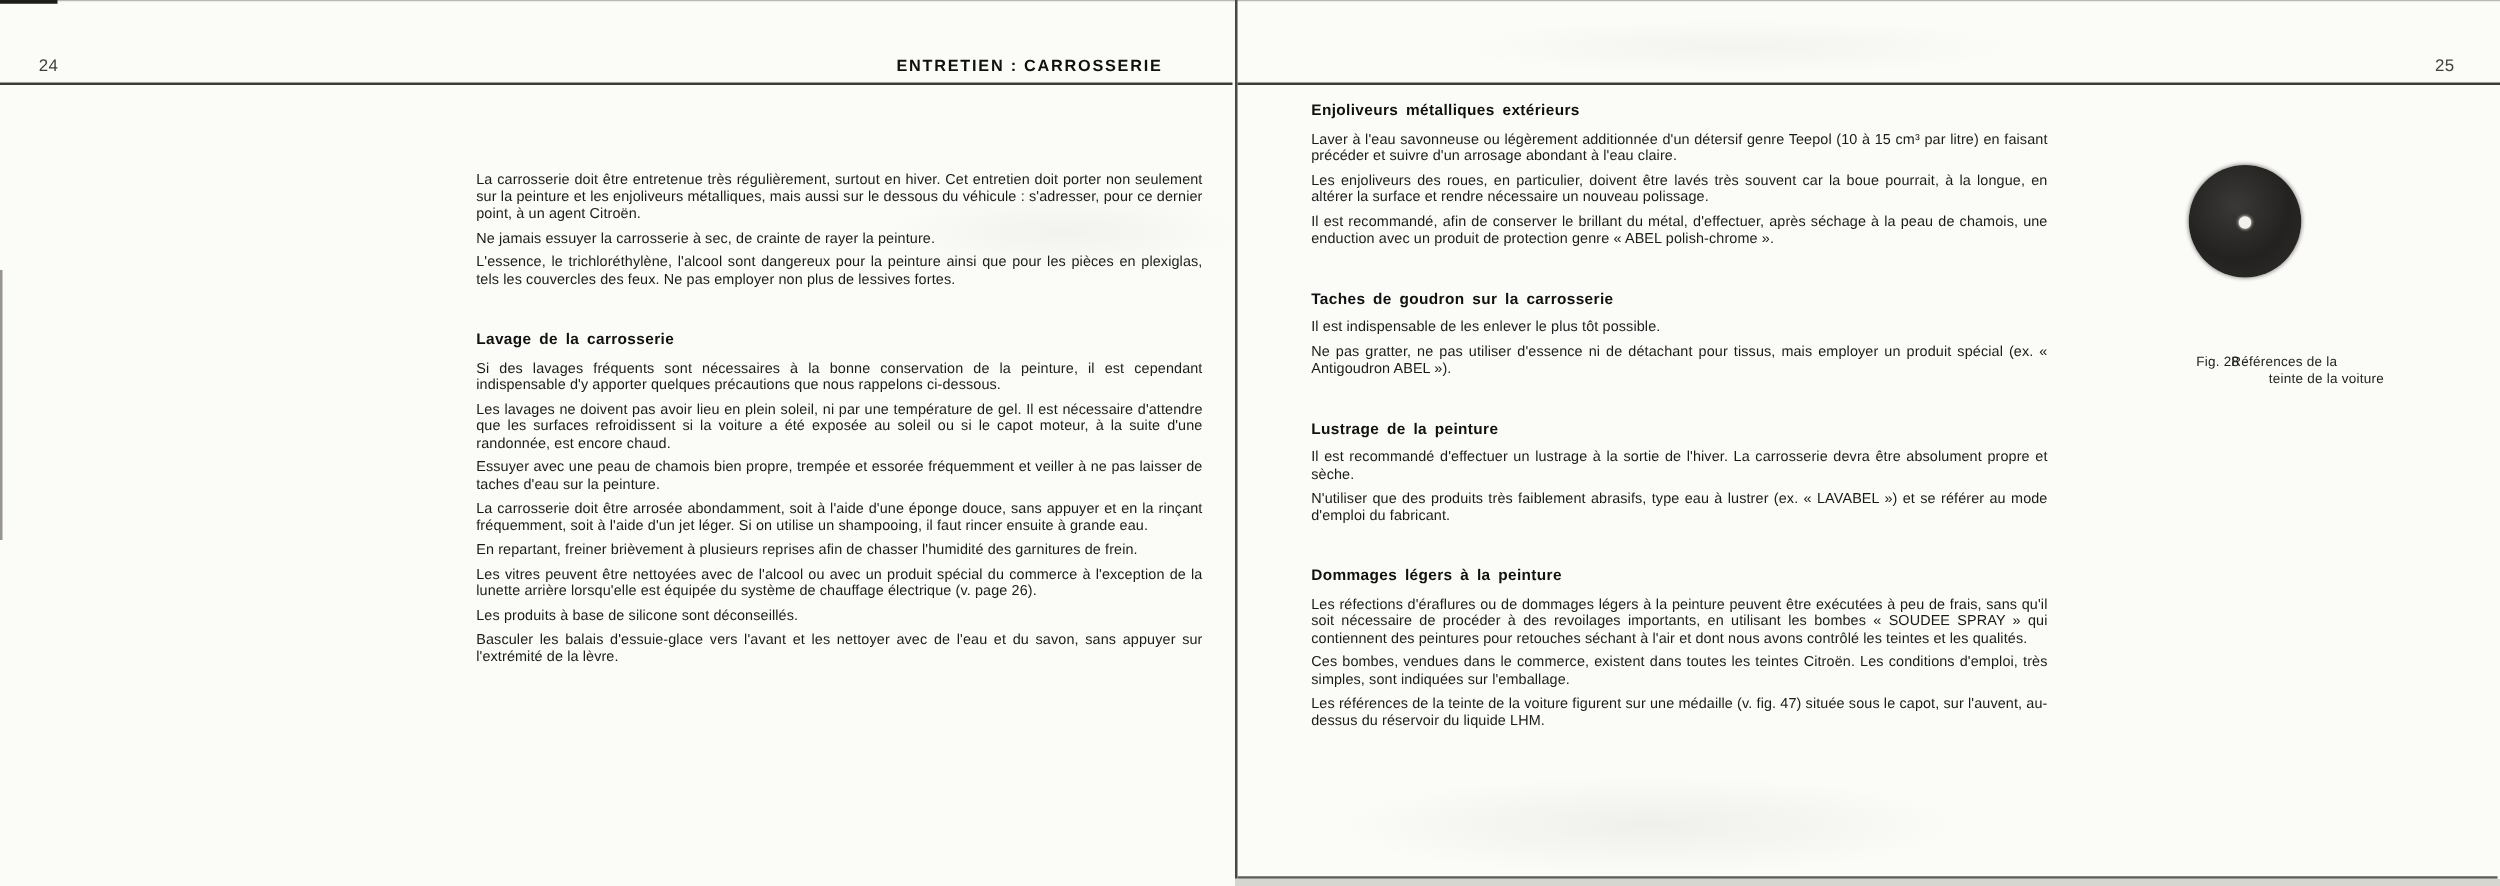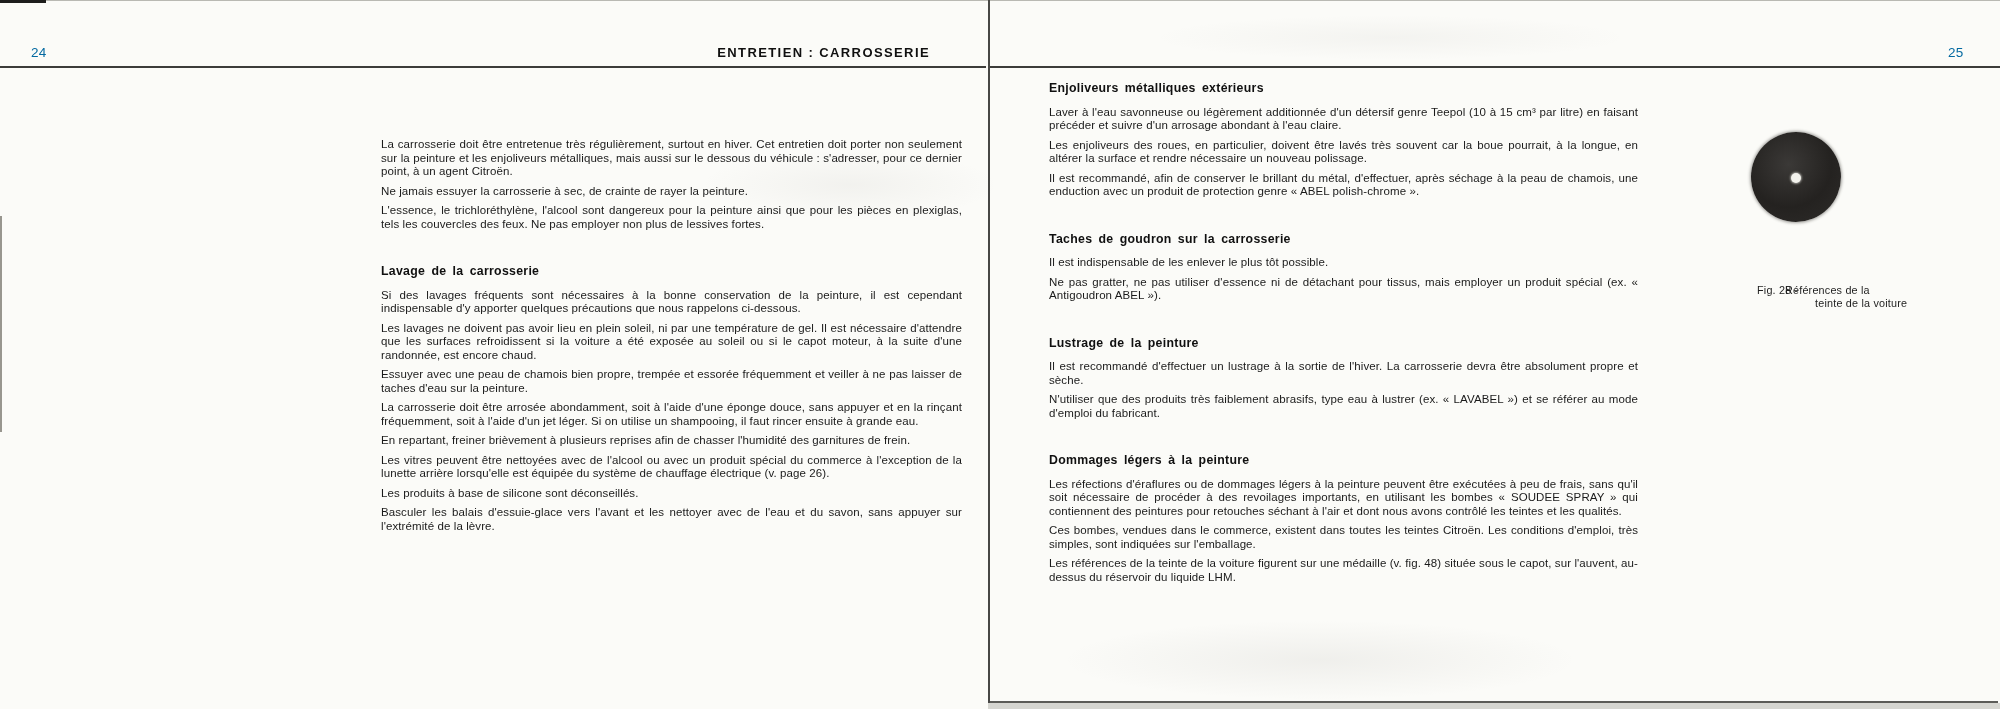--- a/index.html
+++ b/index.html
@@ -12,21 +12,21 @@
     overflow: hidden;
   }
   .abs { position: absolute; }
 
   
   .top-edge       { left:0; top:0; width:2000px; height:1px; background:#b9b9b3; }
   .top-edge-dark  { left:0; top:0; width:46px; height:3px; background:#1d1d1c; }
   .left-edge-mark { left:0; top:216px; width:2px; height:216px; background:#98968f; }
 
   
-  .pagenum { font-size:13.5px; letter-spacing:.3px; color:#0369a1; }
+  .pagenum { font-size:13.5px; letter-spacing:.3px; color:#404040; }
   #pagenum-left  { left:31px;  top:45px; }
   #pagenum-right { left:1948px; top:45px; }
 
   .spread-header {
     left:600px; top:45px; width:330px;
     text-align:right; font-weight:bold;
     font-size:13px; letter-spacing:1.4px; color:#101010;
     white-space:nowrap;
   }
 
@@ -133,21 +133,21 @@
   <p>Il est indispensable de les enlever le plus tôt possible.</p>
   <p>Ne pas gratter, ne pas utiliser d'essence ni de détachant pour tissus, mais employer un produit spécial (ex. « Antigoudron ABEL »).</p>
 
   <h3>Lustrage de la peinture</h3>
   <p>Il est recommandé d'effectuer un lustrage à la sortie de l'hiver. La carrosserie devra être absolument propre et sèche.</p>
   <p>N'utiliser que des produits très faiblement abrasifs, type eau à lustrer (ex. « LAVABEL ») et se référer au mode d'emploi du fabricant.</p>
 
   <h3>Dommages légers à la peinture</h3>
   <p>Les réfections d'éraflures ou de dommages légers à la peinture peuvent être exécutées à peu de frais, sans qu'il soit nécessaire de procéder à des revoilages importants, en utilisant les bombes « SOUDEE SPRAY » qui contiennent des peintures pour retouches séchant à l'air et dont nous avons contrôlé les teintes et les qualités.</p>
   <p>Ces bombes, vendues dans le commerce, existent dans toutes les teintes Citroën. Les conditions d'emploi, très simples, sont indiquées sur l'emballage.</p>
-  <p>Les références de la teinte de la voiture figurent sur une médaille (v. fig. 48) située sous le capot, sur l'auvent, au-dessus du réservoir du liquide LHM.</p>
+  <p>Les références de la teinte de la voiture figurent sur une médaille (v. fig. 47) située sous le capot, sur l'auvent, au-dessus du réservoir du liquide LHM.</p>
 </div>
 
 <div class="abs medallion">
   <div class="abs medallion-hole"></div>
 </div>
 <div class="abs caption" id="caption-label">Fig. 28 -</div>
 <div class="abs caption" id="caption-line1">Références de la</div>
 <div class="abs caption" id="caption-line2">teinte de la voiture</div>
 
 </body></html>

